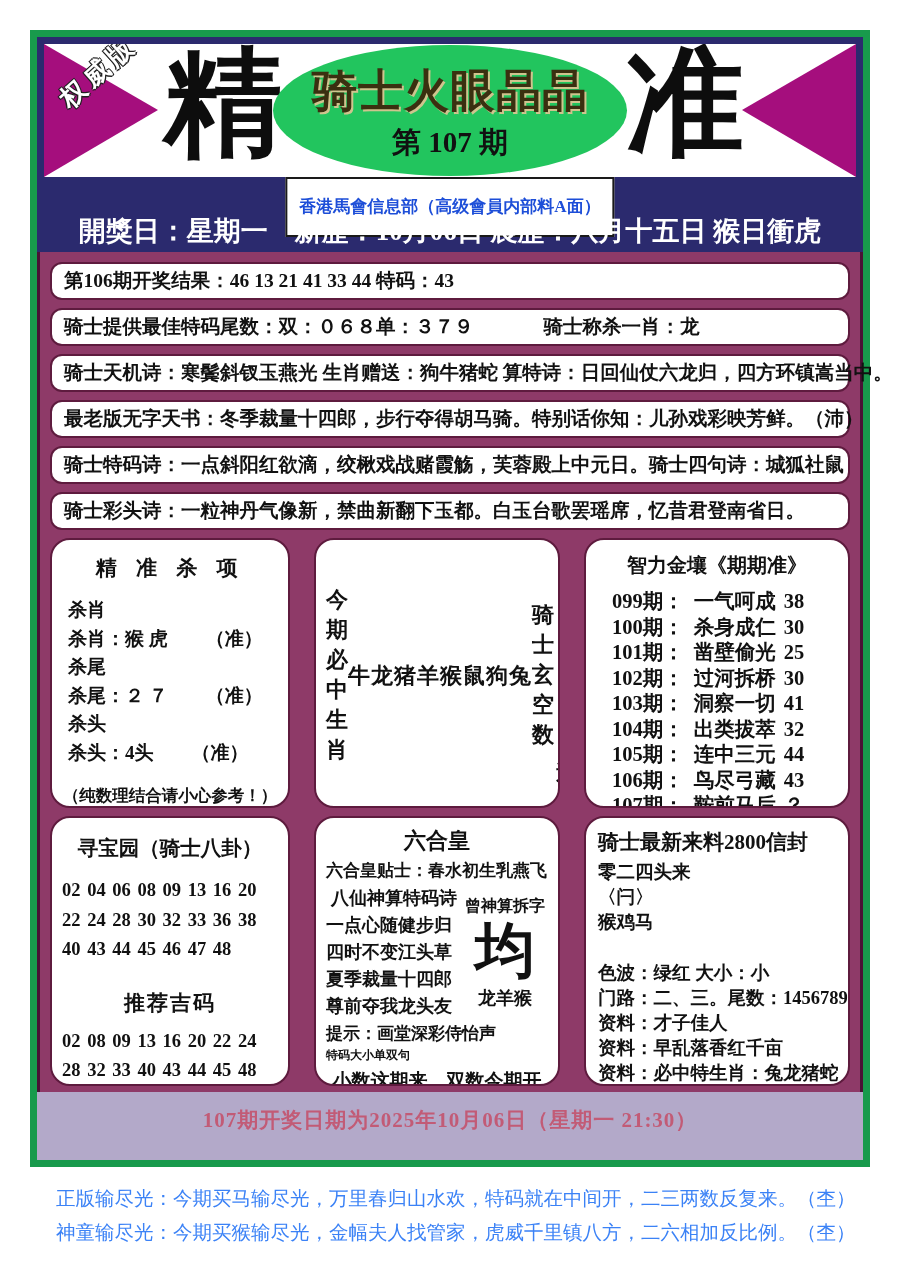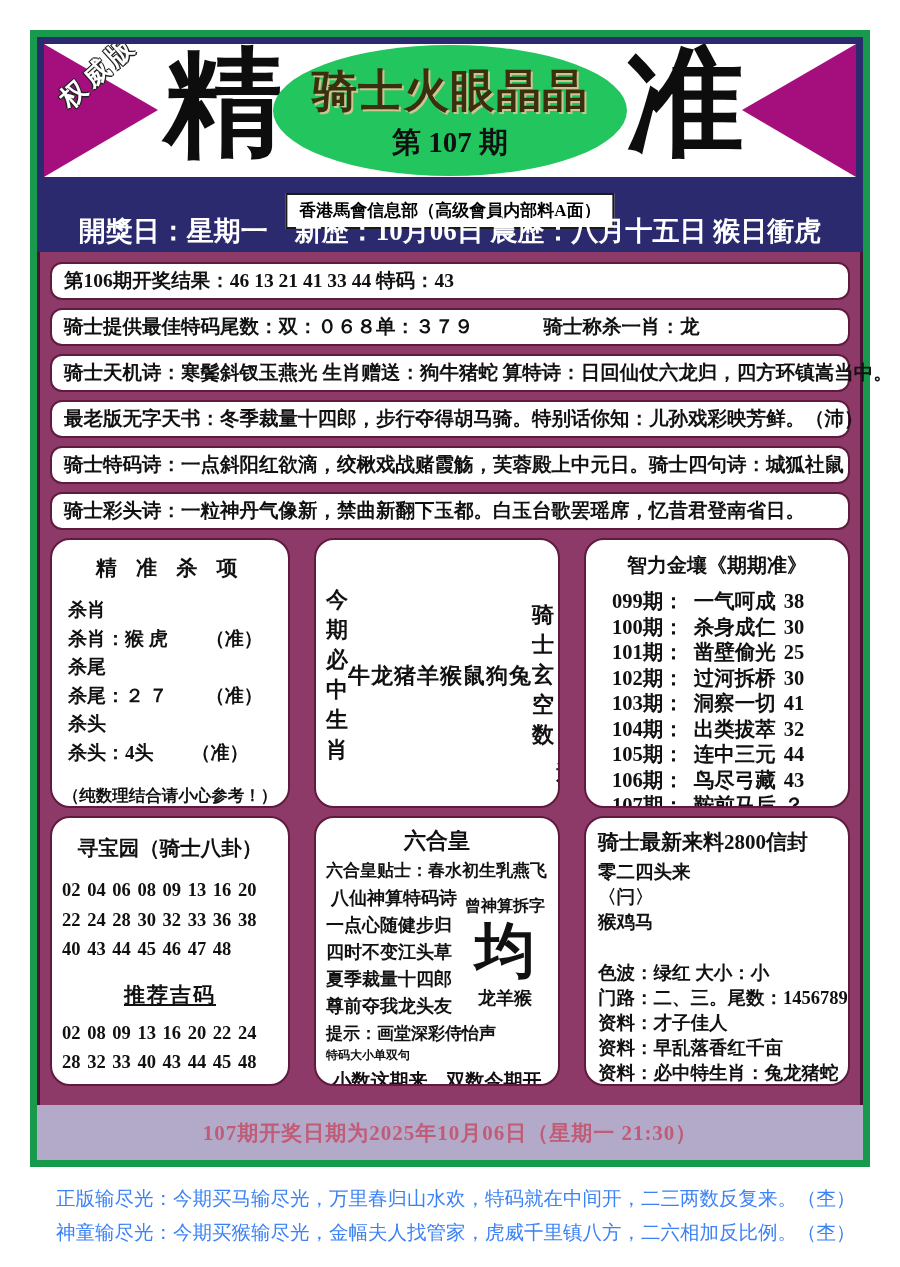--- a/index.html
+++ b/index.html
@@ -22,22 +22,22 @@
     color:#fff;font-size:26px;font-weight:900;letter-spacing:5px;white-space:nowrap;
     text-shadow:1px 1px 0 #222,-1px -1px 0 #222,1px -1px 0 #222,-1px 1px 0 #222;}
   .big-char{position:absolute;top:-8px;font-size:118px;font-weight:900;line-height:1.15;color:#0d0d0d;}
   .big-left{left:120px;}
   .big-right{right:112px;}
   .title-oval{position:absolute;left:50%;top:1px;transform:translateX(-50%);width:354px;height:131px;
     background:#22c55e;border-radius:50%;text-align:center;}
   .main-title{margin-top:16px;font-size:45px;font-weight:900;color:#3a3010;letter-spacing:1px;white-space:nowrap;
     text-shadow:2px 2px 0 #cfc48e;}
   .issue-no{font-size:29px;font-weight:900;color:#111;margin-top:2px;}
-  .org-box{position:absolute;top:156px;left:50%;transform:translateX(-50%);background:#fff;
-    border:2px solid #1a1a1a;padding:4px 12px;font-size:17px;font-weight:bold;color:#000000;
+  .org-box{position:absolute;top:140px;left:50%;transform:translateX(-50%);background:#fff;
+    border:2px solid #1a1a1a;padding:16px 12px;font-size:17px;font-weight:bold;color:#1d4ed8;
     white-space:nowrap;line-height:24px;}
   .draw-banner{position:absolute;top:176px;left:0;right:0;text-align:center;color:#fff;
     font-size:27px;font-weight:900;white-space:nowrap;}
   
   .sheet-body{padding:10px 13px;display:flex;flex-direction:column;gap:8px;}
   .row{background:#fff;border:2px solid #5e1b3e;border-radius:12px;padding:3px 12px;
     font-size:19.5px;font-weight:bold;white-space:nowrap;line-height:28px;}
   .row-split{display:flex;}
   .row-split .rpart{margin-left:70px;}
   .grid{display:flex;gap:24px;}
@@ -62,41 +62,41 @@
   .m-d2{left:58px;top:26px;font-size:80px;}
   .z-bottom{font-size:22px;font-weight:900;margin-top:auto;margin-bottom:10px;letter-spacing:3px;white-space:nowrap;}
   
   .w-title{text-align:center;font-size:20px;font-weight:900;margin:4px 0 10px;white-space:nowrap;}
   .w-row{font-size:20.5px;font-weight:bold;line-height:25.5px;white-space:nowrap;padding-left:16px;}
   .w-phrase{margin-left:10px;}
   .w-num{margin-left:8px;}
   
   .t-title{text-align:center;font-size:20.5px;font-weight:900;margin:8px 0 14px;white-space:nowrap;}
   .t-nums{font-size:18.5px;font-weight:bold;line-height:1.6;word-spacing:2px;}
-  .t-sub{text-align:center;font-size:21px;font-weight:900;margin:16px 0 10px;letter-spacing:2px;text-decoration:underline;}
+  .t-sub{text-align:center;font-size:21px;font-weight:900;margin:24px 0 10px;letter-spacing:2px;}
   
   .l-title{text-align:center;font-size:22px;font-weight:900;}
   .l-tip{font-size:17px;font-weight:bold;white-space:nowrap;margin-top:3px;}
   .l-cols{display:flex;margin-top:2px;}
   .l-left{width:136px;}
   .l-poemtitle{font-size:18px;font-weight:bold;margin:2px 0;white-space:nowrap;text-align:center;}
   .l-poem{font-size:18px;font-weight:bold;line-height:1.5;white-space:nowrap;}
   .l-right{width:86px;text-align:center;}
   .l-chaizi-label{font-size:16px;font-weight:bold;margin-top:12px;white-space:nowrap;}
   .l-char{font-size:60px;font-weight:900;line-height:1.15;}
   .l-zodiac{font-size:18px;font-weight:bold;}
   .l-hint{font-size:17px;font-weight:bold;white-space:nowrap;margin-top:2px;}
   .l-size{font-size:12px;font-weight:bold;margin-top:2px;}
   .l-last{text-align:center;font-size:19px;font-weight:bold;margin-top:4px;white-space:nowrap;}
   
   .mt-title{font-size:21px;font-weight:900;margin:2px 0 4px 2px;white-space:nowrap;}
   .mt-line{font-size:18.5px;font-weight:bold;line-height:1.35;padding-left:2px;white-space:nowrap;}
   .mt-gap{height:26px;}
   
-  .date-band{position:absolute;bottom:0;left:0;right:0;height:55px;background:#b3a9c9;
+  .date-band{position:absolute;bottom:0;left:0;right:0;height:68px;background:#b3a9c9;
     color:#c25b76;font-size:21px;font-weight:900;text-align:center;line-height:56px;letter-spacing:1px;white-space:nowrap;}
   .footnotes{position:absolute;left:56px;top:1182px;font-size:19.5px;font-weight:normal;
     color:#3b82f6;line-height:1.75;white-space:nowrap;}
 </style>
 </head>
 <body>
 
 <div class="card">
 
   <div class="header">

